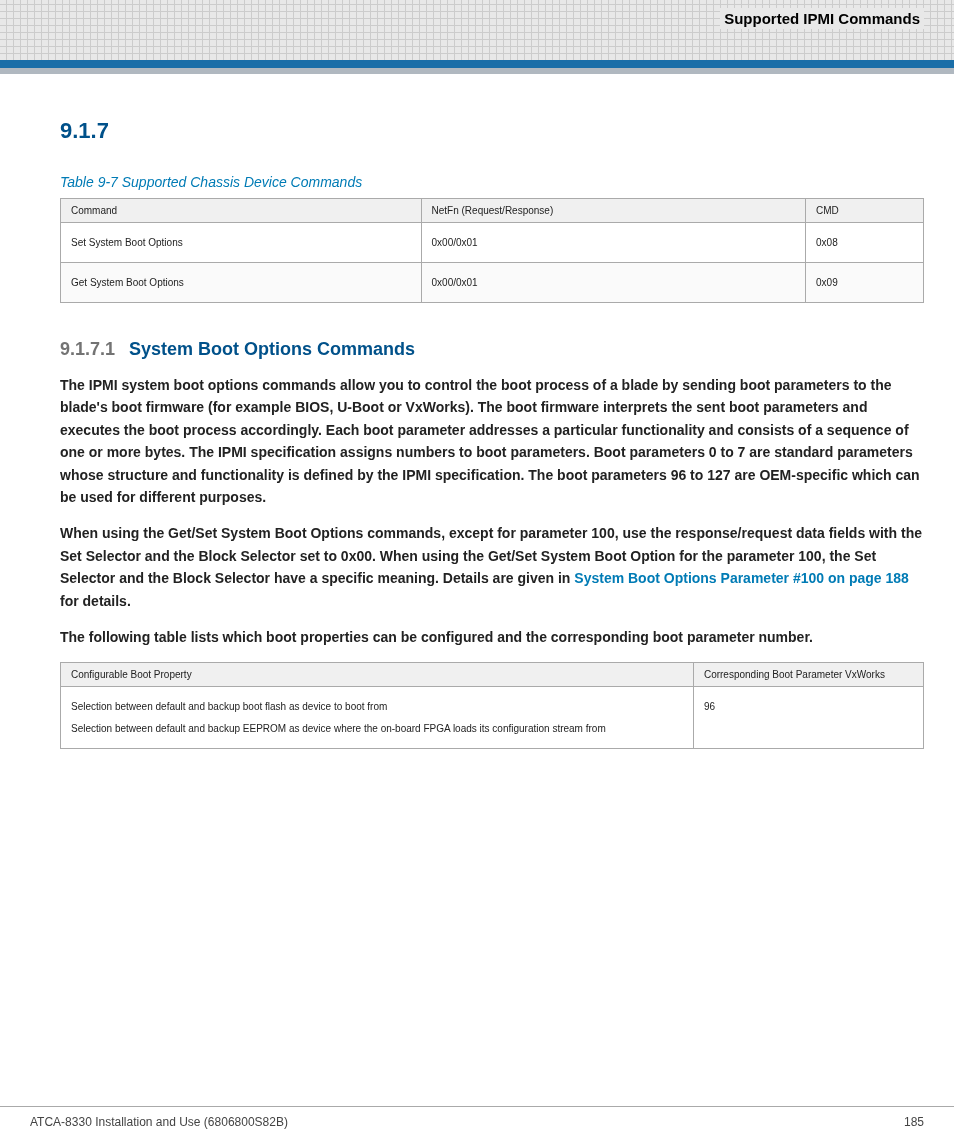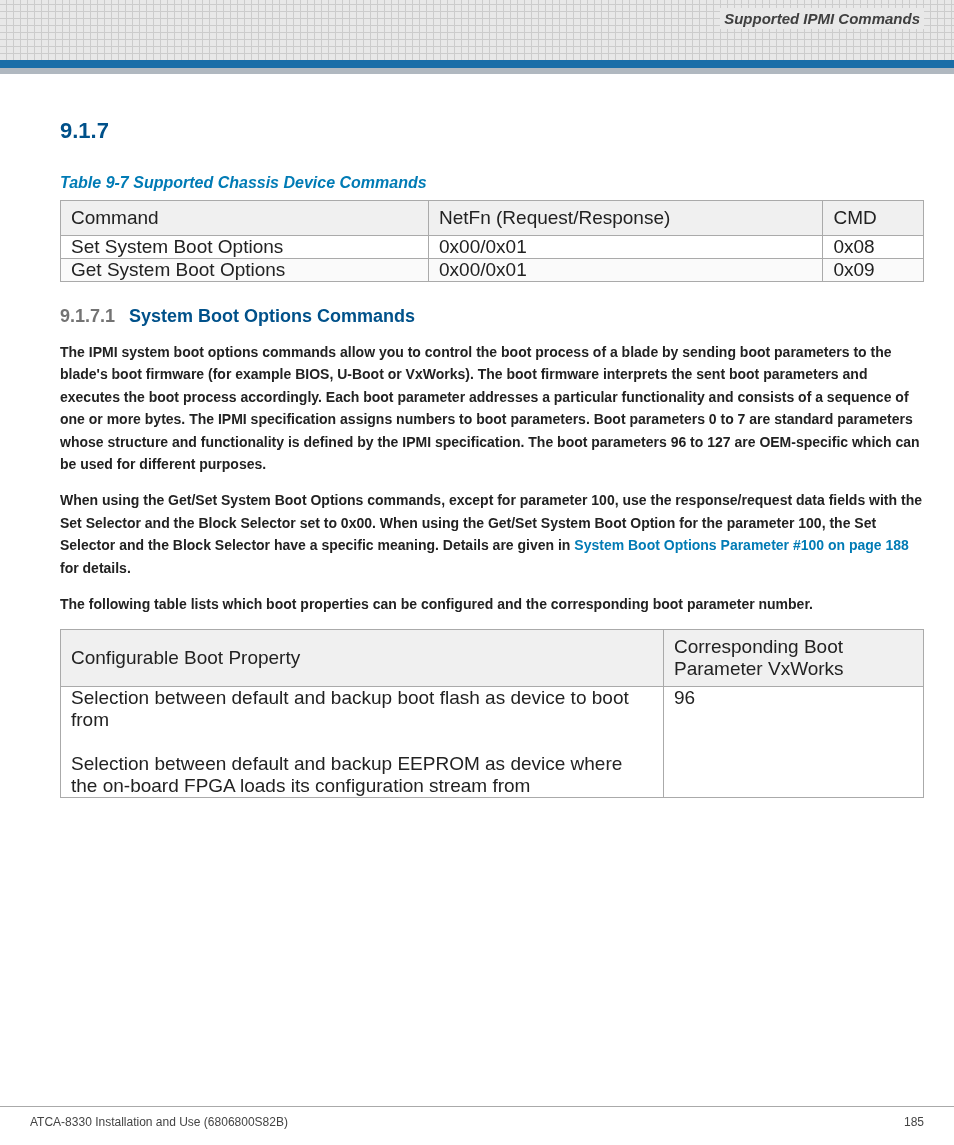--- a/index.html
+++ b/index.html
@@ -45,26 +45,25 @@
       width: 100%;
       background: transparent;
       display: flex;
       justify-content: flex-end;
       align-items: center;
       padding: 8px 30px;
       position: relative;
       z-index: 2;
     }
     .header-title-text {
-      color: #404040;
+      color: #000000;
       font-weight: bold;
       font-size: 15px;
       background: #e8e8e8;
       padding: 2px 4px;
-      font-style: italic;
     }
 
     
     .blue-bar {
       width: 100%;
       height: 8px;
       background: #1a6ea8;
     }
     .gray-bar {
       width: 100%;
@@ -98,42 +97,41 @@
     .section-title {
       font-size: 22px;
       font-weight: bold;
       color: #00518a;
     }
 
     
     .table-caption {
       color: #007bb5;
       font-style: italic;
-      font-size: 16px;
+      font-size: 14px;
       margin-bottom: 8px;
-      font-weight: bold;
     }
 
     
     table {
       border-collapse: collapse;
       width: 100%;
-      margin-bottom: 24px;
-      font-size: 19px;
+      margin-bottom: 36px;
+      font-size: 10px;
     }
     table th {
       background: #f0f0f0;
       border: 1px solid #aaa;
       padding: 6px 10px;
       font-weight: normal;
       text-align: left;
     }
     table td {
       border: 1px solid #aaa;
-      padding: 0 10px;
+      padding: 14px 10px;
       vertical-align: top;
     }
     table tr:nth-child(even) td {
       background: #fafafa;
     }
 
     
     .sub-section-heading {
       display: flex;
       align-items: baseline;

